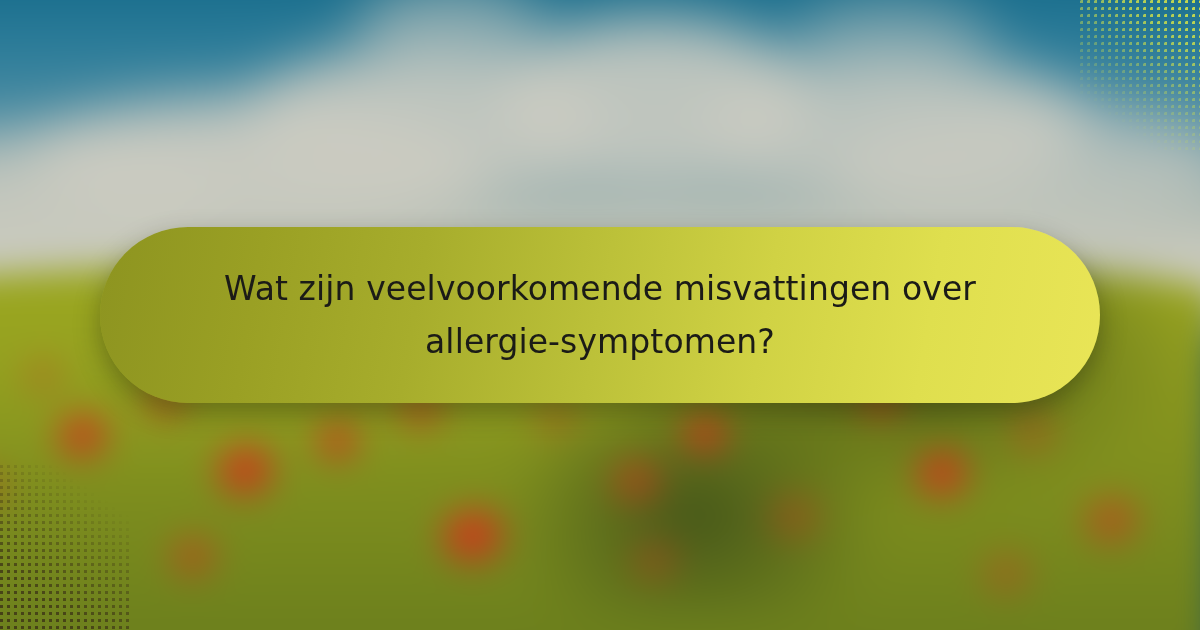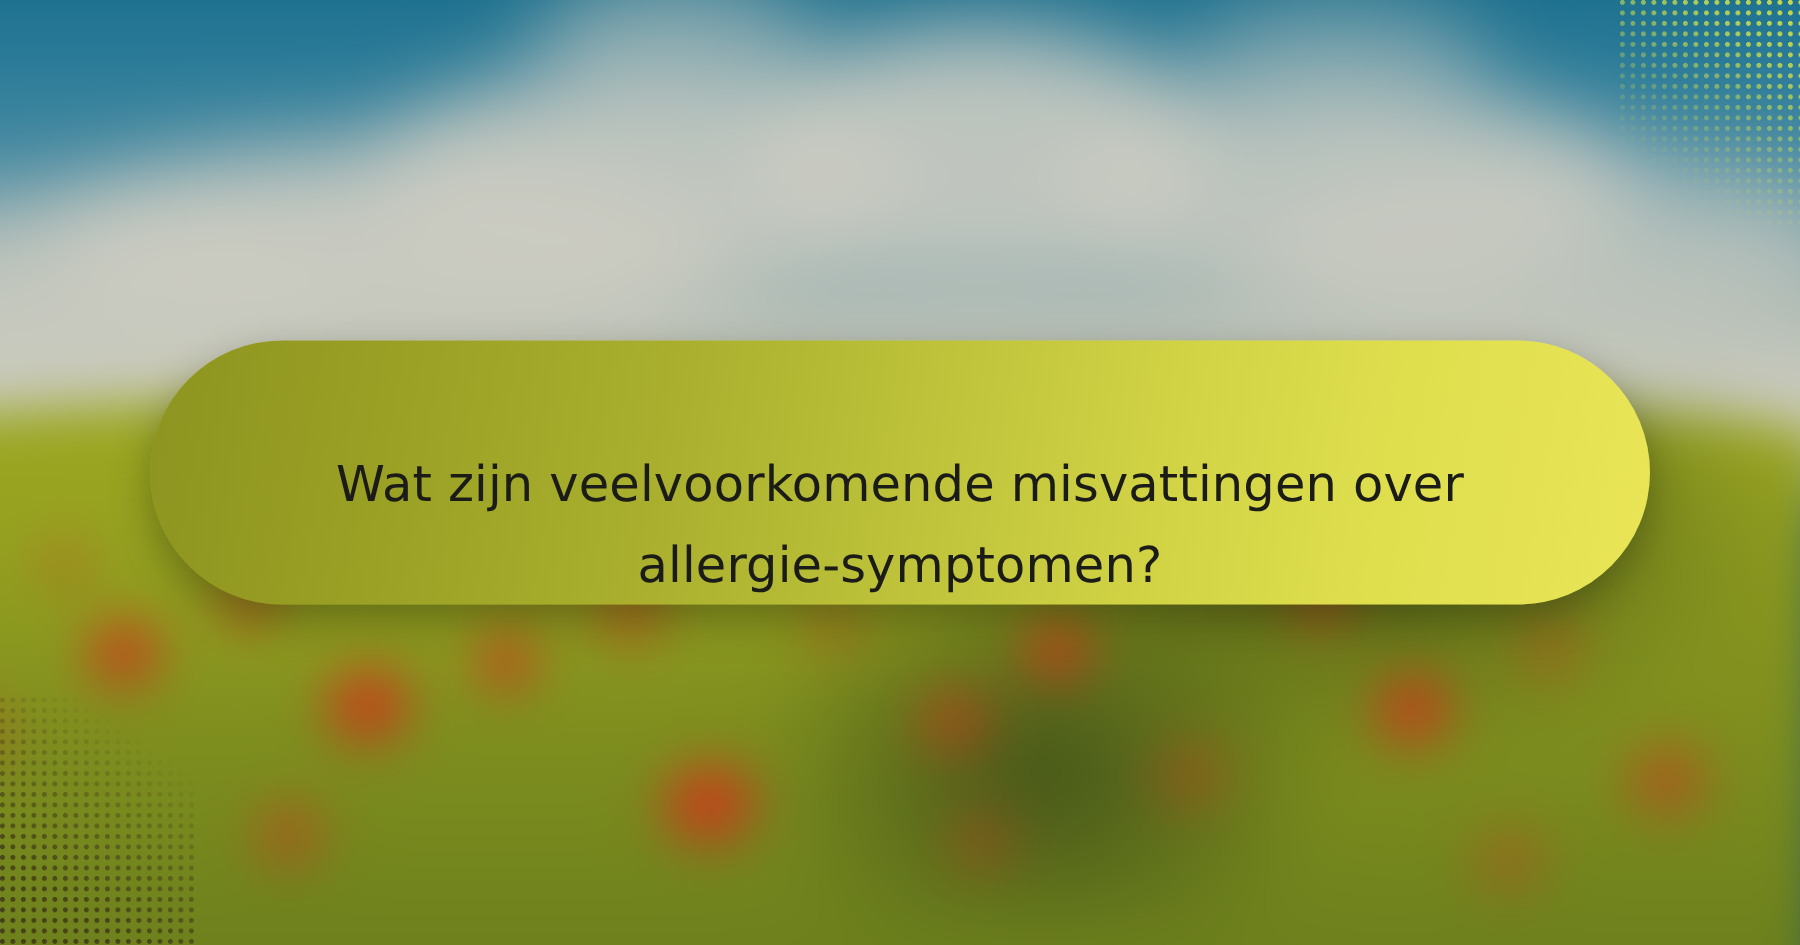--- a/index.html
+++ b/index.html
@@ -163,21 +163,21 @@
     background: linear-gradient(100deg,
         #8d9420 0%,
         #9aa024 16%,
         #a7ad2c 32%,
         #bcc139 50%,
         #d0d244 66%,
         #dfdf4e 82%,
         #e9e557 100%);
     box-shadow: 0 10px 26px rgba(30, 30, 10, .35);
     display: flex;
-    align-items: flex-end;
+    align-items: center;
     justify-content: center;
     box-sizing: border-box;
     padding: 0 70px;
   }
   .pill-title {
     margin: 0;
     font-family: "DejaVu Sans", "Liberation Sans", sans-serif;
     font-size: 33px;
     font-weight: 400;
     line-height: 1.62;

